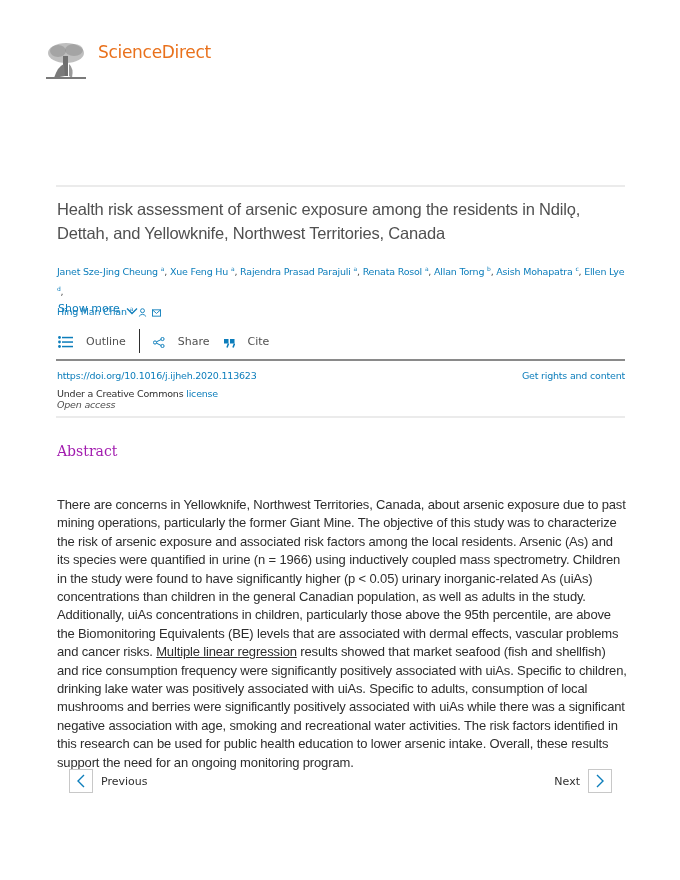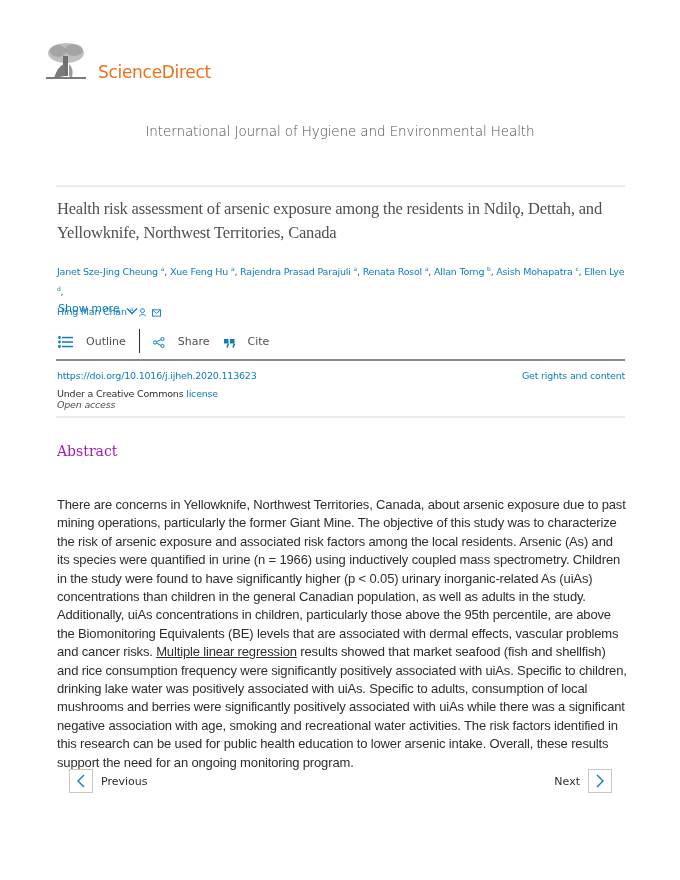--- a/index.html
+++ b/index.html
@@ -1,25 +1,25 @@
 <!DOCTYPE html>
 <html><head>
 <meta charset="utf-8">
 <style>
   html, body { margin: 0; padding: 0; background: #ffffff; }
   body { width: 680px; height: 880px; position: relative; overflow: hidden; font-family: "Liberation Sans", sans-serif; color: #2e2e2e; }
-  .logo { position: absolute; left: 44px; top: 42px; display: flex; align-items: flex-end; }
+  .logo { position: absolute; left: 44px; top: 42px; display: flex; align-items: flex-start; }
   .logo-tree { width: 44px; height: 40px; }
   .logo-text { margin-left: 10px; font-size: 17px; color: #e9711c; font-family: "DejaVu Sans", sans-serif; letter-spacing: -0.3px; }
   .journal { position: absolute; left: 0; right: 0; top: 123px; text-align: center; }
   .journal-title { font-size: 13.5px; color: #505050; font-family: "DejaVu Sans", sans-serif; font-weight: 300; letter-spacing: -0.1px; }
   .journal-meta { font-size: 9.5px; color: #505050; margin-top: 4px; font-family: "DejaVu Sans", sans-serif; }
   .link { color: #0c7dbb; text-decoration: none; }
   .rule { position: absolute; left: 56px; width: 569px; height: 2px; background: #ebebeb; }
-  .article-title { position: absolute; left: 57px; top: 197px; width: 570px; font-family: Liberation Serif, serif; font-size: 16.5px; line-height: 24px; color: #505050; letter-spacing: -0.2px; }
+  .article-title { position: absolute; left: 57px; top: 197px; width: 570px; font-family: Liberation Sans, sans-serif; font-size: 16.5px; line-height: 24px; color: #505050; letter-spacing: -0.2px; }
   .authors { position: absolute; left: 57px; top: 260px; width: 570px; font-size: 9.5px; line-height: 17px; color: #0c7dbb; font-family: "DejaVu Sans", sans-serif; letter-spacing: -0.2px; }
   .authors sup { font-size: 6px; }
   .authors .sep { color: #505050; }
   .auth-icon { display: inline-block; vertical-align: middle; margin-left: 2px; }
   .show-more { position: absolute; left: 58px; top: 302px; font-size: 11px; color: #0c7dbb; font-family: "DejaVu Sans", sans-serif; display: flex; align-items: flex-end; gap: 6px; }
   .toolbar { position: absolute; left: 58px; top: 328px; display: flex; align-items: center; height: 26px; font-size: 11px; color: #505050; font-family: "DejaVu Sans", sans-serif; }
   .tool { display: flex; align-items: flex-end; gap: 13px; }
   .tool-div { width: 1px; height: 24px; background: #2e2e2e; margin: 0 13px; }
   .thick-rule { position: absolute; left: 56px; width: 569px; top: 359px; height: 2px; background: #8a8a8a; }
   .doi-row { position: absolute; left: 57px; right: 55px; top: 370px; display: flex; justify-content: space-between; font-size: 9.5px; font-family: "DejaVu Sans", sans-serif; letter-spacing: -0.2px; gap: 28px; }
@@ -48,21 +48,20 @@
     </g>
     <rect x="19" y="14" width="5" height="20" fill="#6f6f6f"></rect>
     <path d="M10 36 Q14 24 20 22 L21 34Z" fill="#7a7a7a"></path>
     <path d="M28 36 Q30 26 25 22 L25 34Z" fill="#9a9a9a"></path>
     <rect x="2" y="35" width="40" height="2" fill="#7a7a7a"></rect>
   </svg>
   <span class="logo-text">ScienceDirect</span>
 </div>
 
 <div class="journal">
-  <div class="journal-title">International Journal of Hygiene and Environmental Health</div>
 </div>
 
 <div class="rule" style="top:185px"></div>
 
 <h1 class="article-title" style="margin:0;font-weight:normal">Health risk assessment of arsenic exposure among the residents in Ndilǫ, Dettah, and Yellowknife, Northwest Territories, Canada</h1>
 
 <div class="authors">
   <a class="link" href="#"><span>Janet Sze-Jing Cheung</span> <sup>a</sup></a><span class="sep">, </span>
   <a class="link" href="#"><span>Xue Feng Hu</span> <sup>a</sup></a><span class="sep">, </span>
   <a class="link" href="#"><span>Rajendra Prasad Parajuli</span> <sup>a</sup></a><span class="sep">, </span>

